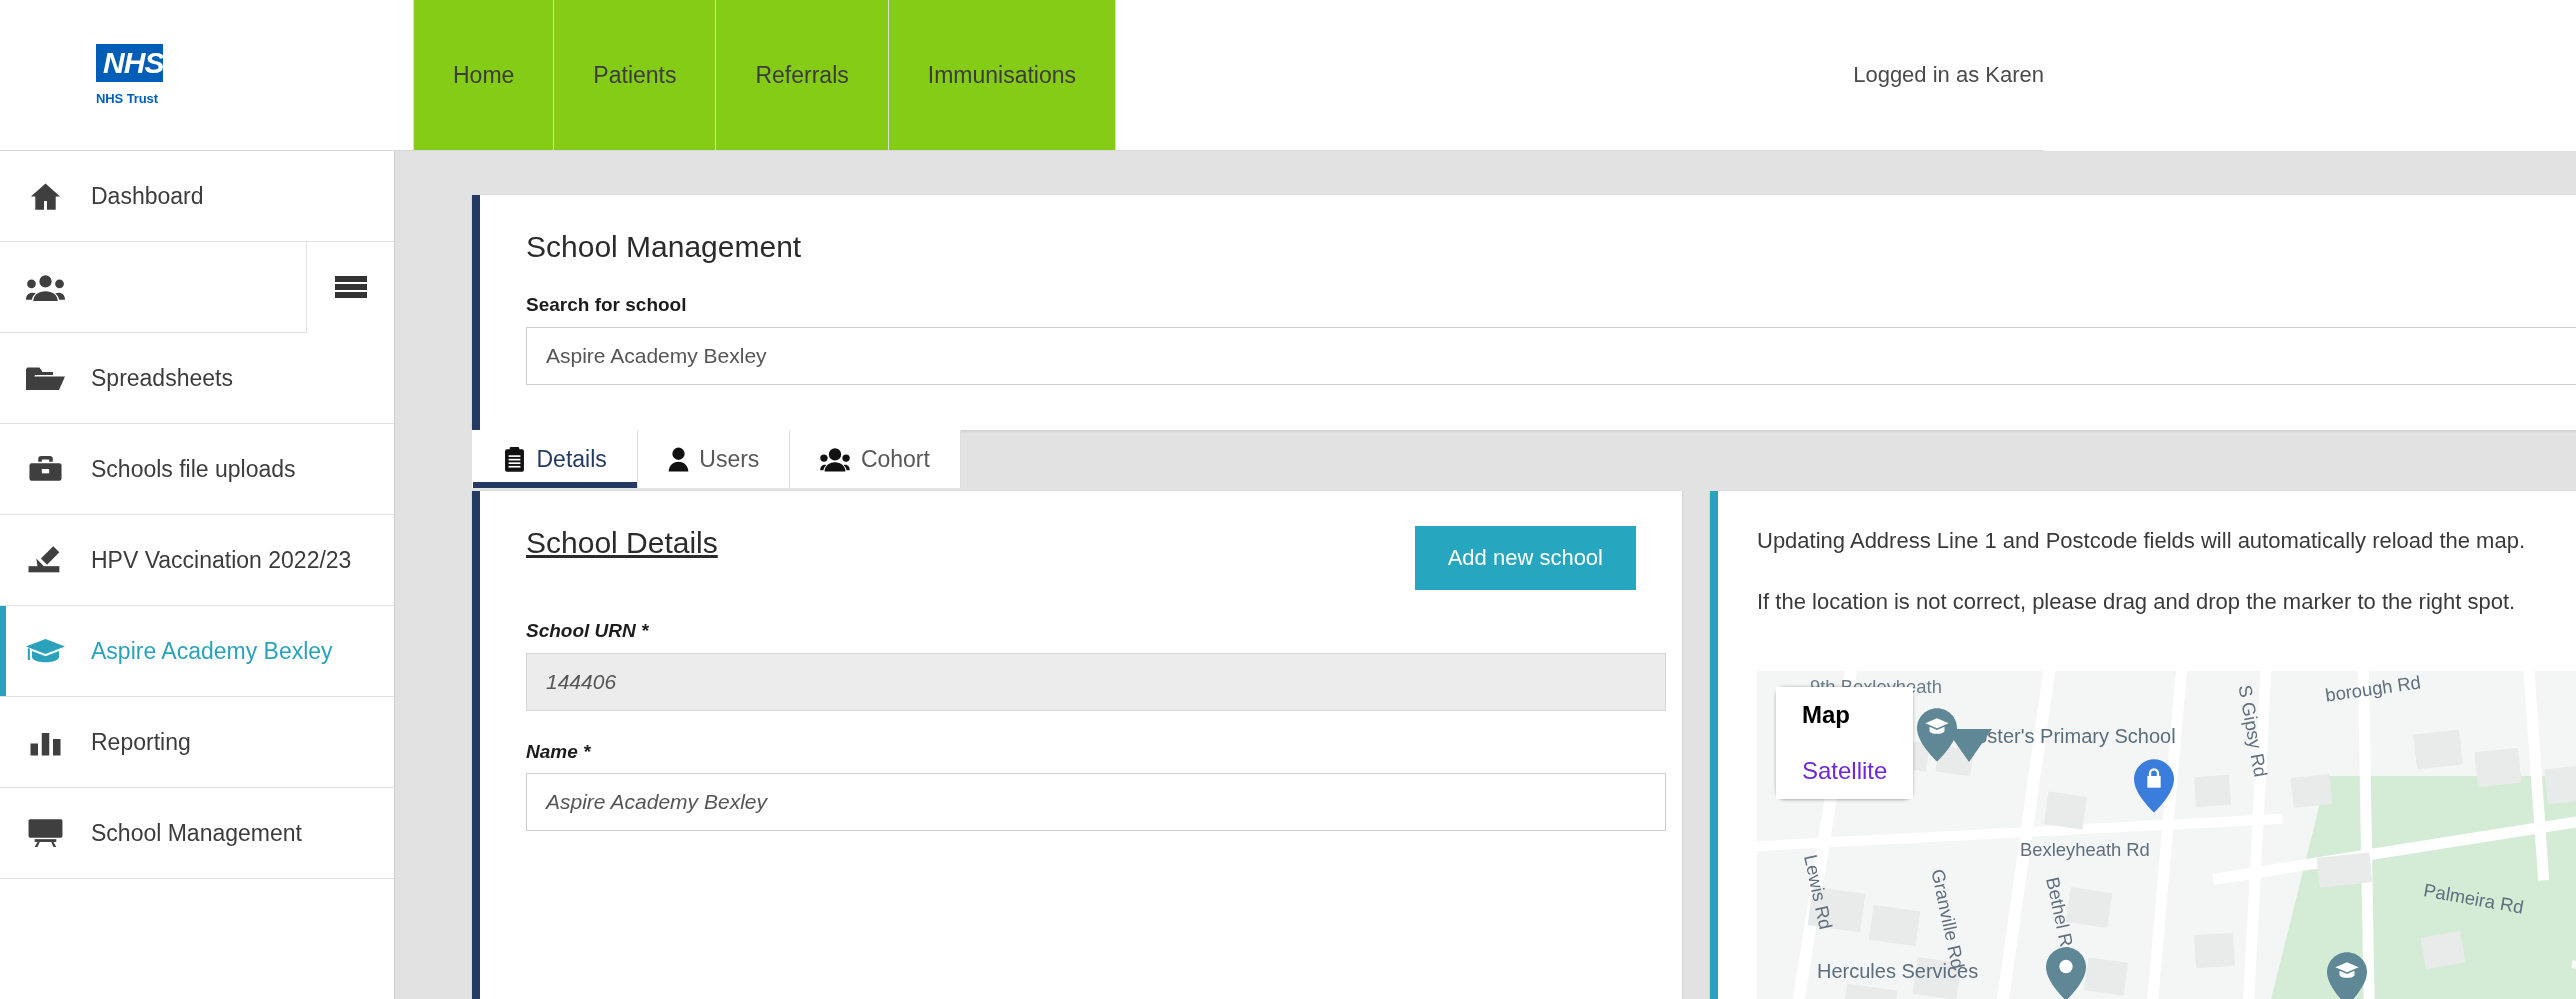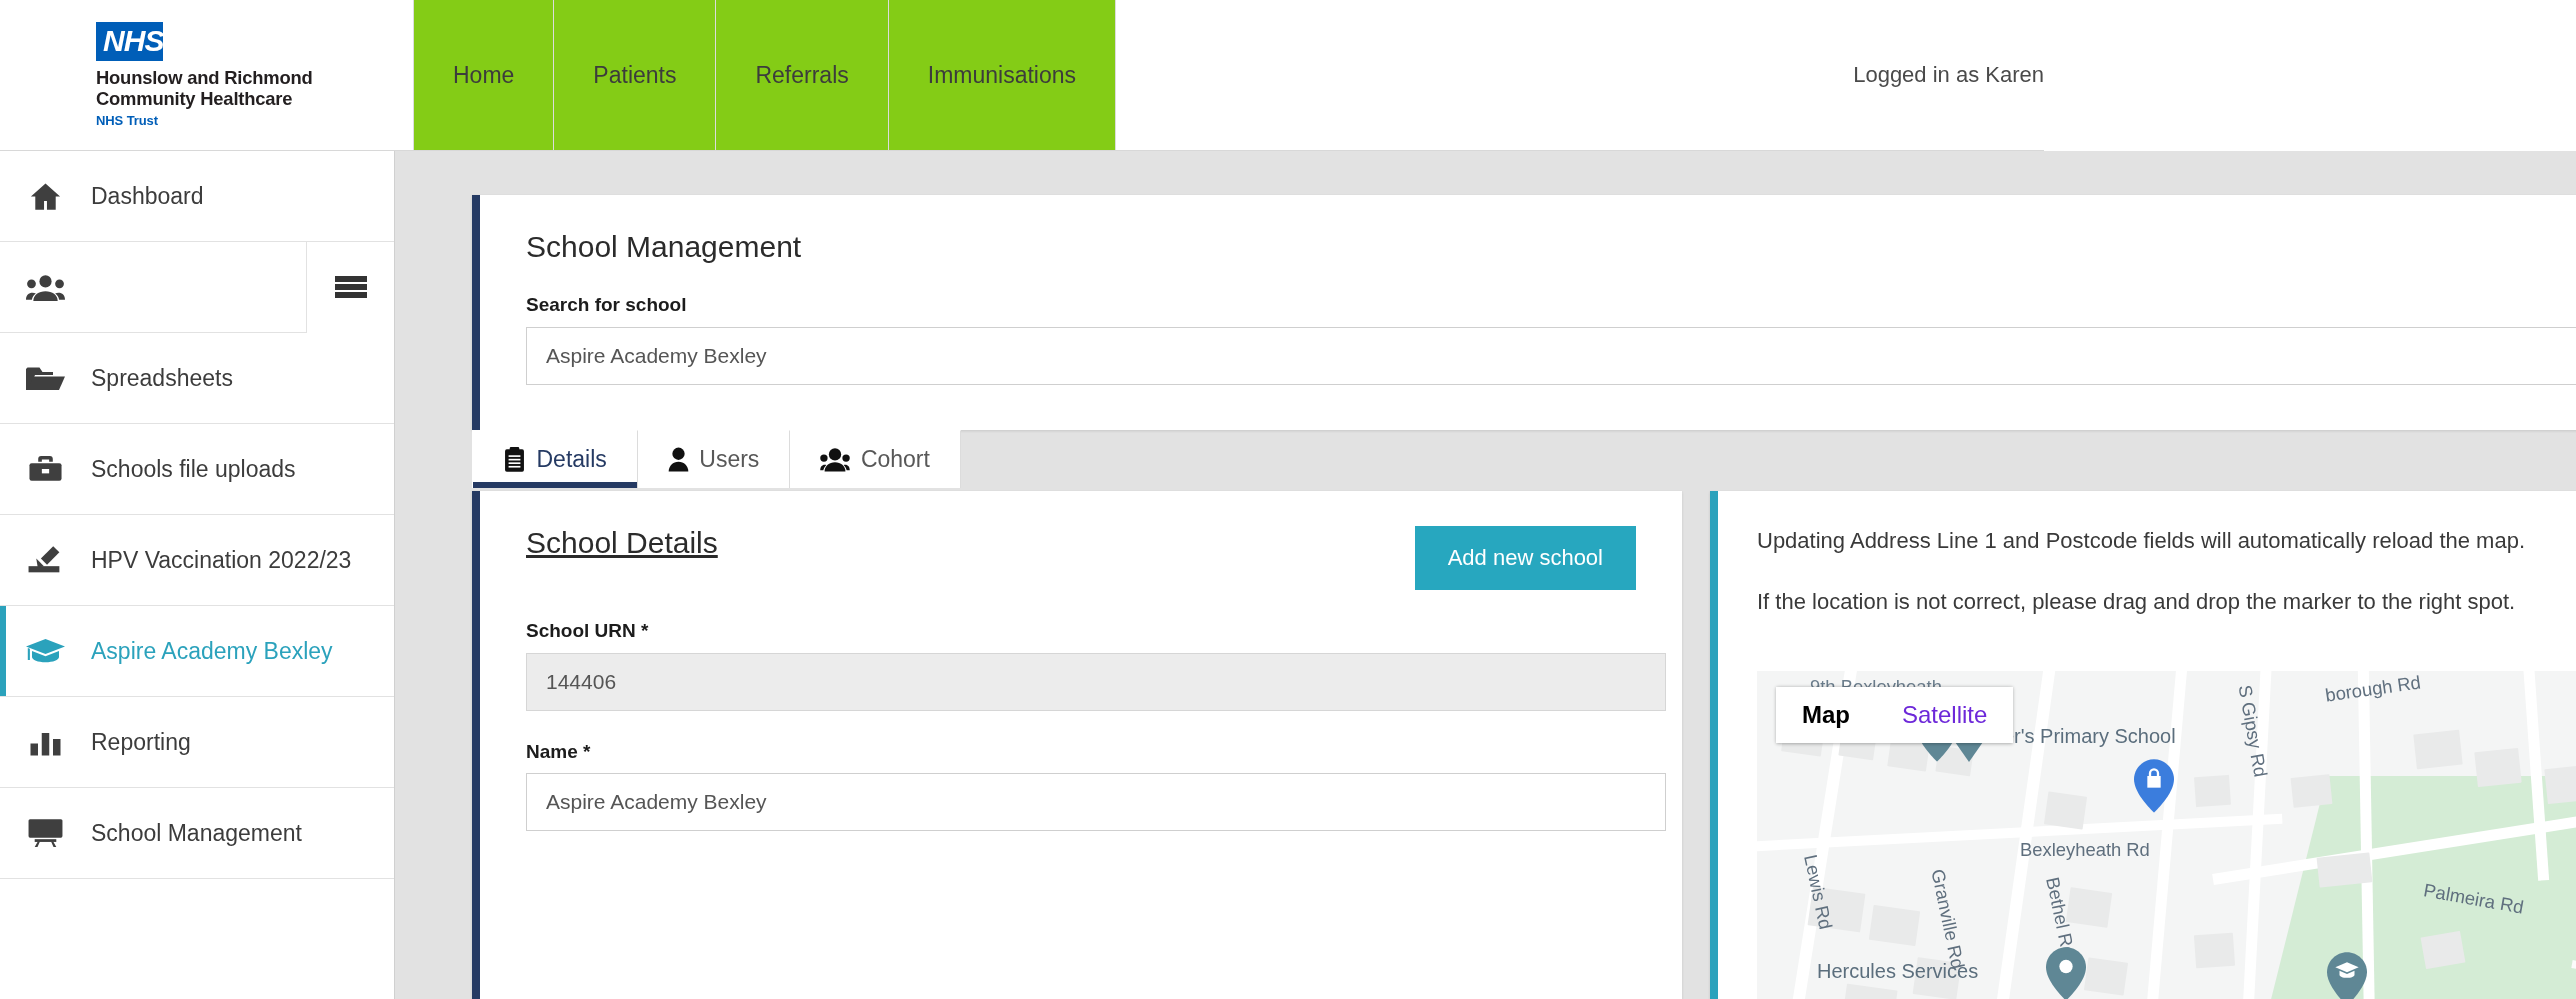--- a/index.html
+++ b/index.html
@@ -179,21 +179,21 @@
     padding: 35px 46px 0 46px;
   }
   .details-title { font-size: 30px; color: #2b2b2b; text-decoration: underline; }
   .btn-teal {
     background: #27A7BF; color: #ffffff;
     border: none; font-size: 22px;
     padding: 19px 33px;
     cursor: pointer;
     font-family: "Liberation Sans", sans-serif;
   }
-  .field-group { margin-top: 17.5px; }
+  .field-group { margin-top: 17.5px; font-style: italic; }
   .detail-input { width: 1140px; }
   .detail-input.disabled { background: #ececec; border-color: #d6d6d6; }
 
   
   .panel-map {
     left: 1315px; top: 340px;
     width: 1236px; height: 614px;
     border-left: 8.8px solid #2BA2BC;
     overflow: hidden;
   }
@@ -233,22 +233,23 @@
     font-family: "Liberation Sans", sans-serif;
     white-space: nowrap;
   }
   .map-label.poi { color: #5b6e7d; font-size: 20px; }
 
   .map-type-ctrl {
     position: absolute; left: 19px; top: 16px;
     display: flex;
     background: #ffffff;
     box-shadow: 0 0.9px 3.5px rgba(0,0,0,0.3);
-    border-radius: 2px;
+    border-radius: 9px;
     z-index: 40;
+    flex-direction: column;
   }
   .map-type-btn {
     padding: 14px 26px; font-size: 24px;
     color: #6d28d9; cursor: pointer; background: #fff;
   }
   .map-type-btn.active { color: #000000; font-weight: bold; }
 
   .pin {
     position: absolute;
     width: 40px; height: 54px;
@@ -263,24 +264,20 @@
     z-index: 29;
   }
 </style>
 </head>
 <body>
 
 <div class="header">
 
   <div class="brand">
     <div class="nhs-logo">NHS</div>
-    <div class="brand-name">
-      <div>Hounslow and Richmond</div>
-      <div>Community Healthcare</div>
-    </div>
     <div class="brand-trust">NHS Trust</div>
   </div>
 
   <div class="topnav">
     <div class="topnav-item">Home</div>
     <div class="topnav-item">Patients</div>
     <div class="topnav-item">Referrals</div>
     <div class="topnav-item">Immunisations</div>
   </div>
 

